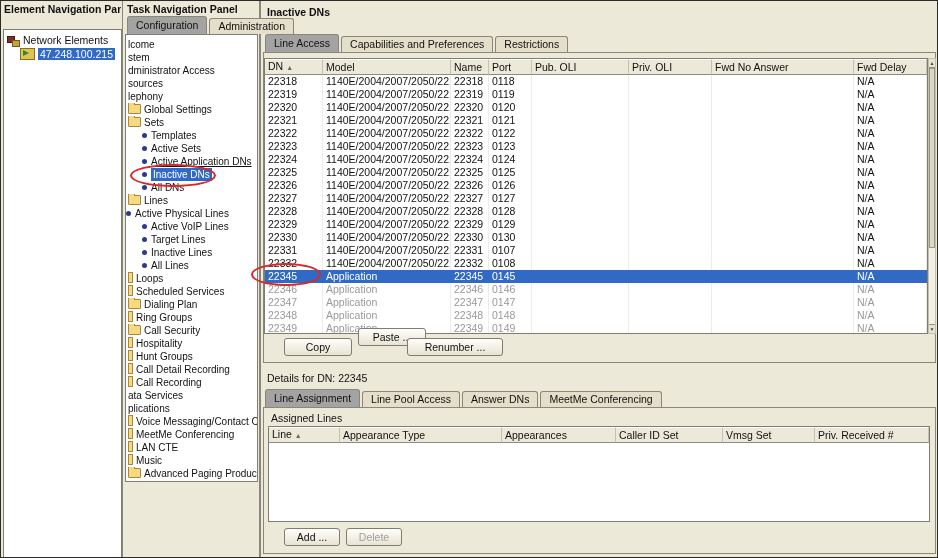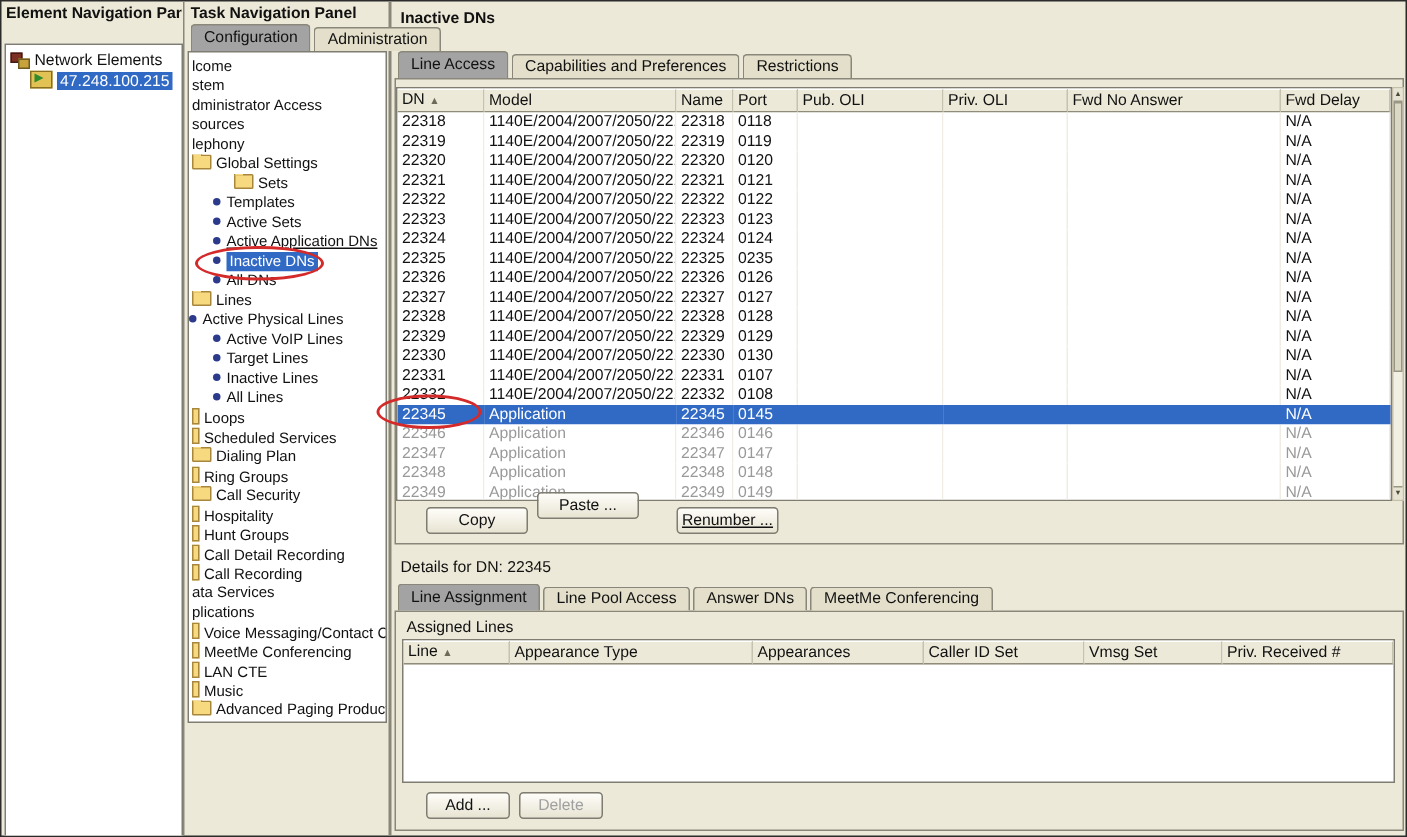--- a/index.html
+++ b/index.html
@@ -85,21 +85,21 @@
       <div class="tab active">Configuration</div>
       <div class="tab">Administration</div>
     </div>
   <div class="whitebox" id="task-list" style="left:124px;top:33px;width:133px;height:448px;padding-top:3px;">
       <div class="task-row" style="padding-left: 2px;"><span class="ic-none"></span><span class="lbl">lcome</span></div>
       <div class="task-row" style="padding-left: 2px;"><span class="ic-none"></span><span class="lbl">stem</span></div>
       <div class="task-row" style="padding-left: 2px;"><span class="ic-none"></span><span class="lbl">dministrator Access</span></div>
       <div class="task-row" style="padding-left: 2px;"><span class="ic-none"></span><span class="lbl">sources</span></div>
       <div class="task-row" style="padding-left: 2px;"><span class="ic-none"></span><span class="lbl">lephony</span></div>
       <div class="task-row" style="padding-left: 2px;"><span class="ic-folder"></span><span class="lbl">Global Settings</span></div>
-      <div class="task-row" style="padding-left: 2px; margin-left: 28px;"><span class="ic-folder"></span><span class="lbl">Sets</span></div>
+      <div class="task-row" style="padding-left: 2px;"><span class="ic-folder"></span><span class="lbl">Sets</span></div>
       <div class="task-row" style="padding-left: 16px;"><span class="ic-bullet"></span><span class="lbl">Templates</span></div>
       <div class="task-row" style="padding-left: 16px;"><span class="ic-bullet"></span><span class="lbl">Active Sets</span></div>
       <div class="task-row underline" style="padding-left: 16px;"><span class="ic-bullet"></span><span class="lbl">Active Application DNs</span></div>
       <div class="task-row selected" style="padding-left: 16px;"><span class="ic-bullet"></span><span class="lbl">Inactive DNs</span></div>
       <div class="task-row" style="padding-left: 16px;"><span class="ic-bullet"></span><span class="lbl">All DNs</span></div>
       <div class="task-row" style="padding-left: 2px;"><span class="ic-folder"></span><span class="lbl">Lines</span></div>
       <div class="task-row" style=""><span class="ic-bullet"></span><span class="lbl">Active Physical Lines</span></div>
       <div class="task-row" style="padding-left: 16px;"><span class="ic-bullet"></span><span class="lbl">Active VoIP Lines</span></div>
       <div class="task-row" style="padding-left: 16px;"><span class="ic-bullet"></span><span class="lbl">Target Lines</span></div>
       <div class="task-row" style="padding-left: 16px;"><span class="ic-bullet"></span><span class="lbl">Inactive Lines</span></div>
@@ -224,21 +224,21 @@
             <td>0124</td>
             <td></td>
             <td></td>
             <td></td>
             <td>N/A</td>
           </tr>
           <tr>
             <td>22325</td>
             <td>1140E/2004/2007/2050/221x</td>
             <td>22325</td>
-            <td>0235</td>
+            <td>0125</td>
             <td></td>
             <td></td>
             <td></td>
             <td>N/A</td>
           </tr>
           <tr>
             <td>22326</td>
             <td>1140E/2004/2007/2050/221x</td>
             <td>22326</td>
             <td>0126</td>
@@ -362,21 +362,21 @@
   </div>
 
   <div class="vscroll" style="left:927px;top:57px;height:276px;">
     <div class="varrow" style="top:0;">▲</div>
     <div class="vthumb" style="top:9px;height:180px;"></div>
     <div class="varrow bottom" style="top:265px;">▼</div>
   </div>
 
   <div class="btn" style="left:283px;top:337px;width:68px;">Copy</div>
   <div class="btn" style="left:357px;top:327px;width:68px;">Paste ...</div>
-  <div class="btn" style="left:450px;top:337px;width:68px;text-decoration:underline;">Renumber ...</div>
+  <div class="btn" style="left:406px;top:337px;width:96px;">Renumber ...</div>
 
   <div style="position:absolute;left:266px;top:371px;font-size:10.5px;">Details for DN: 22345</div>
   <div class="tabbar" id="details-tabs" style="left:264px;top:388px;height:18px;">
       <div class="tab active">Line Assignment</div>
       <div class="tab">Line Pool Access</div>
       <div class="tab">Answer DNs</div>
       <div class="tab">MeetMe Conferencing</div>
     </div>
   <div class="contentbox" style="left:262px;top:406px;width:673px;height:147px;"></div>
 

